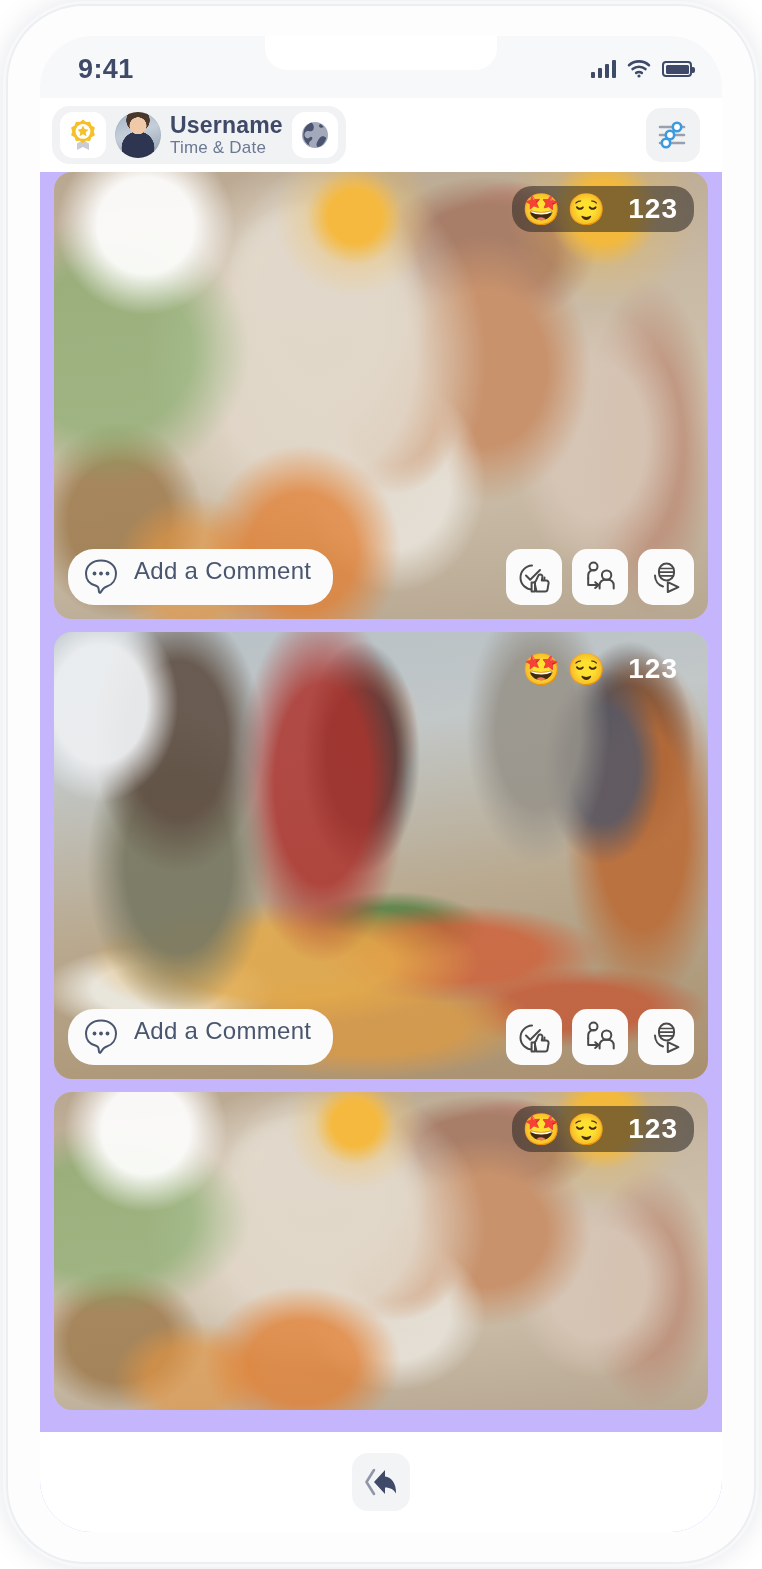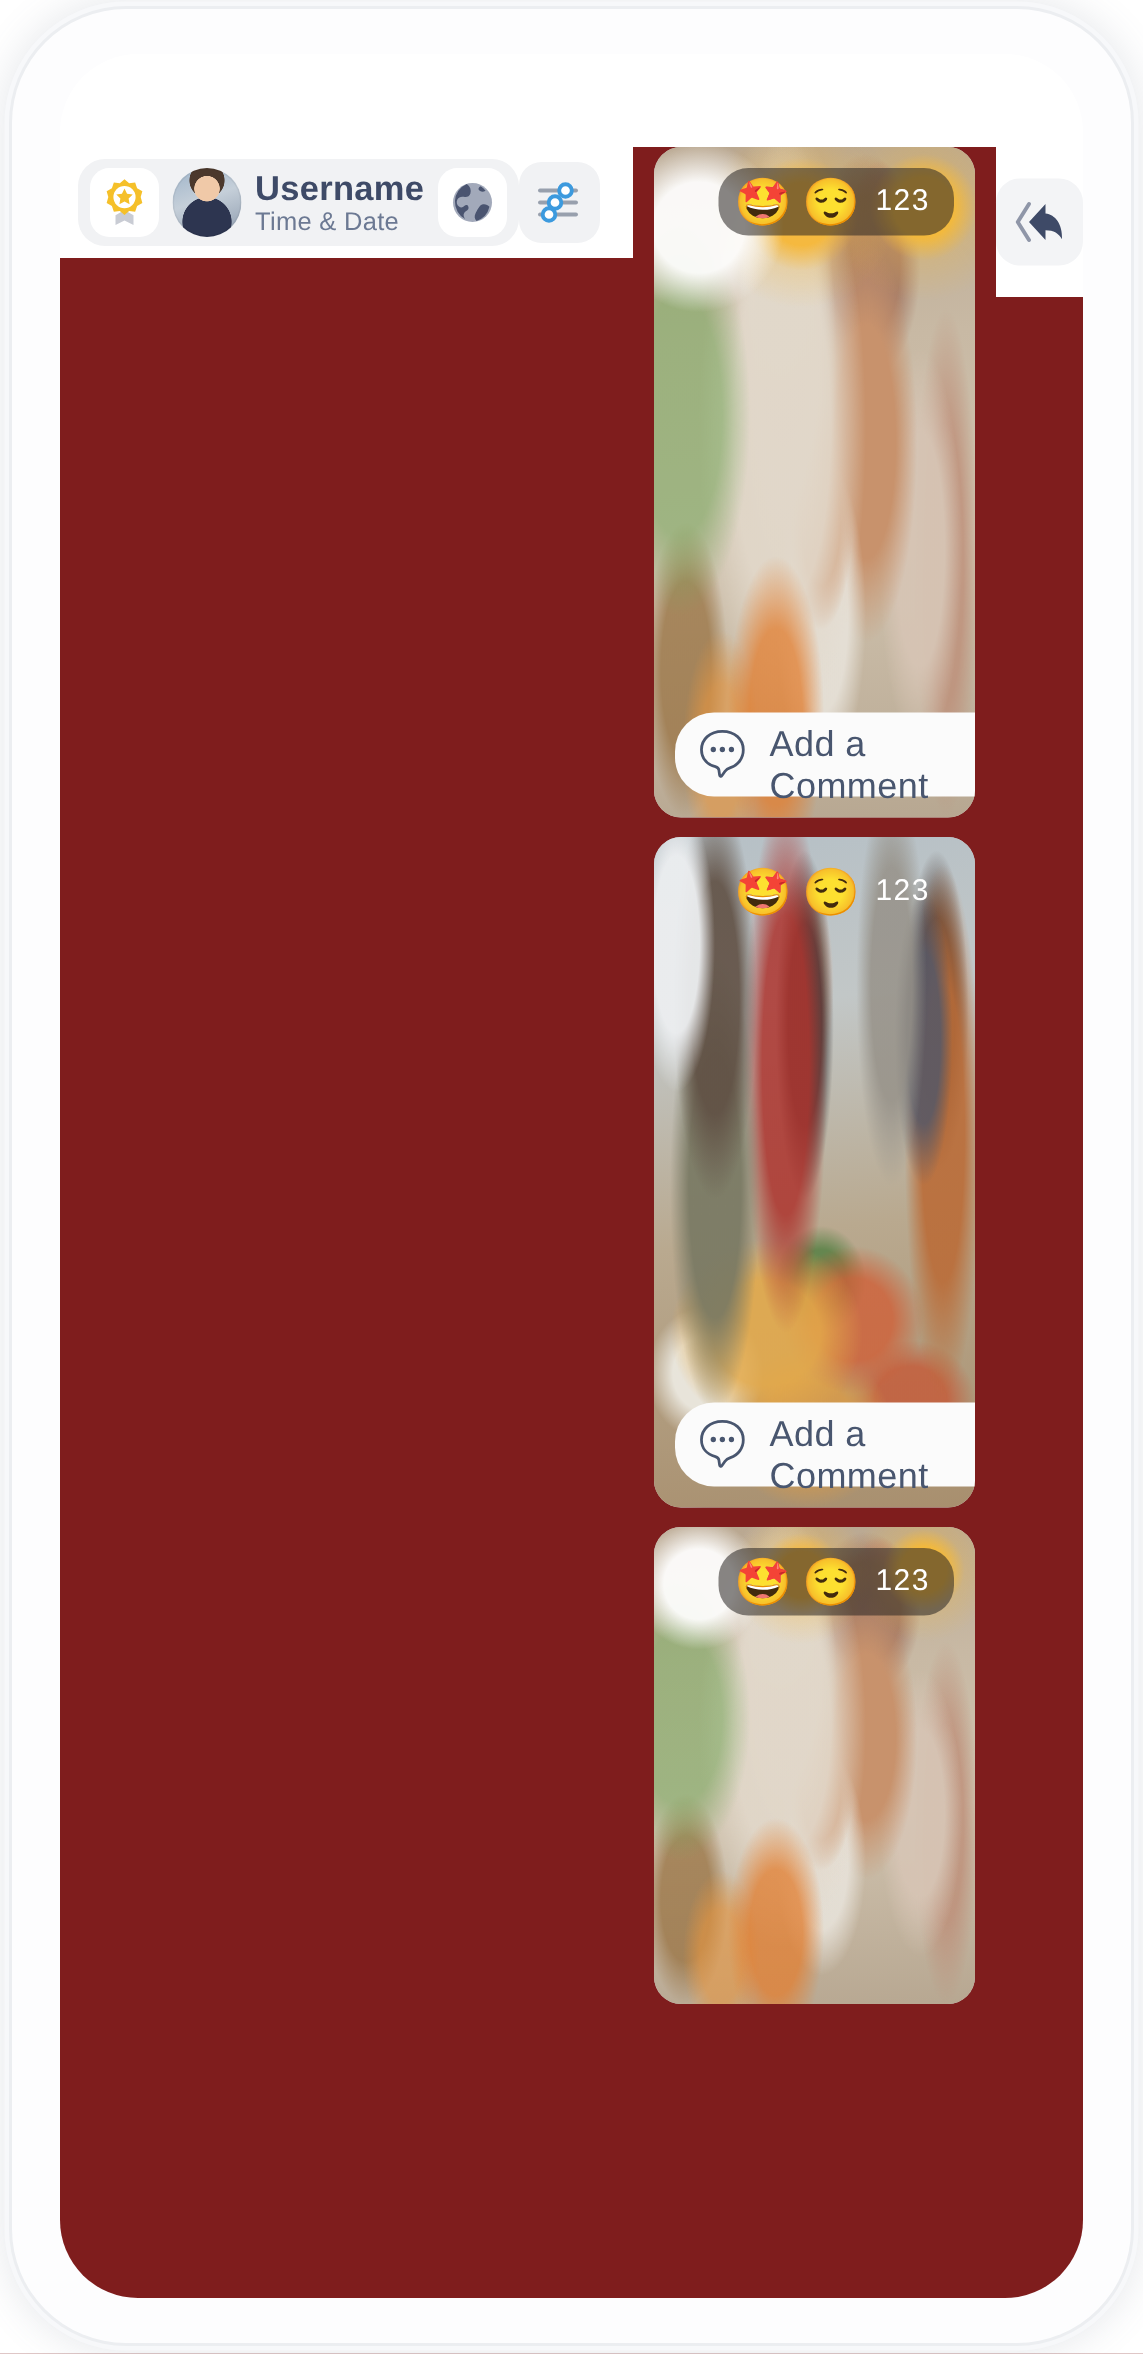--- a/index.html
+++ b/index.html
@@ -91,23 +91,23 @@
     border-radius: 0 2px 2px 0;
   }
   .battery span { display: block; width: 100%; height: 100%; background: #3e4a67; border-radius: 1.5px; }
 
   
   .app-body {
     position: absolute;
     left: 0; top: 62px;
     width: 682px;
     height: 1434px;
-    background: #7f1d1d;
-    display: flex;
-    flex-direction: row;
+    background: #c4b5fd;
+    display: flex;
+    flex-direction: column;
   }
 
   
   .top-bar {
     flex: 0 0 auto;
     height: 74px;
     padding: 6px 22px 6px 12px;
     display: flex;
     align-items: center;
     justify-content: space-between;
@@ -242,25 +242,25 @@
     align-items: center;
     gap: 7px;
     padding: 7px 16px 7px 10px;
     border-radius: 20px;
     z-index: 6;
   }
   .reaction-badge.pill { background: rgba(40,36,34,0.55); }
   .reaction-badge.flat { background: transparent; }
   .emo { font-size: 31px; line-height: 1; }
   .reaction-count {
-    font-size: 20px;
-    font-weight: 400;
+    font-size: 28px;
+    font-weight: 700;
     color: #ffffff;
     letter-spacing: 1px;
-    margin-left: 3px;
+    margin-left: 15px;
   }
 
   
   .card-actions {
     position: absolute;
     left: 14px; right: 14px; bottom: 14px;
     display: flex;
     align-items: center;
     justify-content: space-between;
     gap: 10px;
@@ -310,20 +310,40 @@
     align-items: center;
     justify-content: center;
   }
 </style>
 </head>
 <body>
 
 <div class="phone-frame">
   <div class="phone-screen">
 
+    <div class="status-bar">
+      <div class="status-time">9:41</div>
+      <div class="status-icons">
+        <div class="sig-bars">
+          <i></i>
+            <i></i>
+            <i></i>
+            <i></i>
+        </div>
+        <svg width="24" height="18" viewBox="0 0 24 18">
+          <path d="M2 5.2a15 15 0 0 1 20 0" stroke="#3e4a67" stroke-width="2.6" fill="none" stroke-linecap="round"></path>
+          <path d="M5.6 9.1a10 10 0 0 1 12.8 0" stroke="#3e4a67" stroke-width="2.6" fill="none" stroke-linecap="round"></path>
+          <path d="M9.2 12.9a5 5 0 0 1 5.6 0" stroke="#3e4a67" stroke-width="2.6" fill="none" stroke-linecap="round"></path>
+          <circle cx="12" cy="16" r="1.6" fill="#3e4a67"></circle>
+        </svg>
+        <div class="battery">
+            <span></span>
+          </div>
+      </div>
+    </div>
     <div class="notch"></div>
 
     <div class="app-body">
 
       <div class="top-bar">
         <div class="user-chip">
           <div class="badge-tile">
             <svg width="34" height="36" viewBox="0 0 34 36">
               <path d="M17 23l-6 3.5V33l6-3 6 3v-6.5z" fill="#c9ccd4"></path>
               <path d="M17 2.5l3.1 2.6 4-.4 1.3 3.8 3.5 2-1.1 3.9 1.1 3.9-3.5 2-1.3 3.8-4-.4L17 26.3l-3.1-2.6-4 .4-1.3-3.8-3.5-2 1.1-3.9L5.1 10.5l3.5-2 1.3-3.8 4 .4z" fill="#f5c02a"></path>

